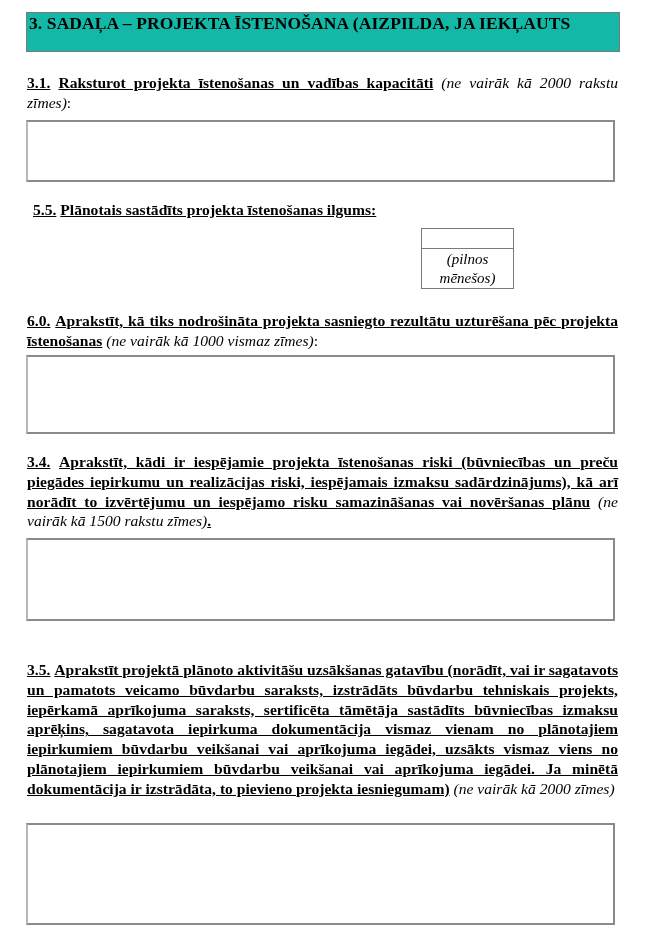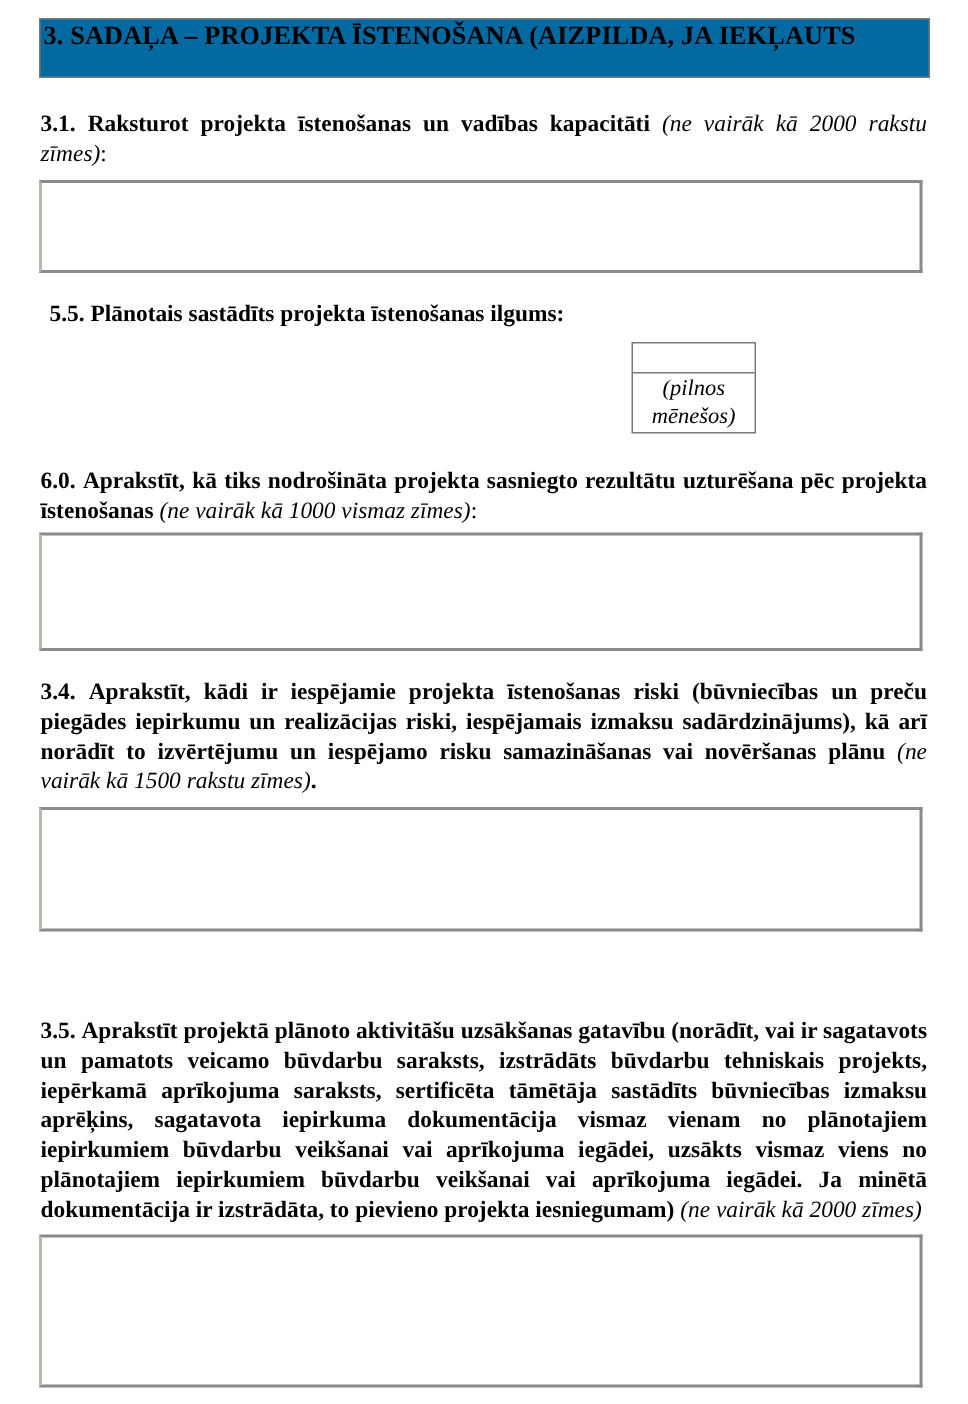--- a/index.html
+++ b/index.html
@@ -14,21 +14,21 @@
     overflow: hidden;
     font-family: "Liberation Serif", "DejaVu Serif", serif;
     color: #000000;
   }
   .section-header {
     position: absolute;
     left: 26px;
     top: 12px;
     width: 590px;
     height: 38px;
-    background: #0369a1;
+    background: #14b8a6;
     border: 1.5px solid #7a7a7a;
     box-sizing: content-box;
     padding: 0 0 0 2px;
     font-weight: bold;
     font-size: 17.5px;
     line-height: 19px;
     letter-spacing: 0.1px;
   }
   .section-header span {
     display: block;
@@ -36,38 +36,38 @@
   }
   .q {
     position: absolute;
     left: 27px;
     width: 591px;
     font-size: 15.6px;
     line-height: 19.8px;
     text-align: justify;
     text-align-last: left;
   }
-  .q b { font-weight: bold; }
+  .q b { font-weight: bold; text-decoration: underline; }
   .q i { font-style: italic; font-weight: normal; }
   .answer-box {
     position: absolute;
     left: 26px;
     width: 589px;
     background: #ffffff;
     border-top: 2px solid #8a8a8a;
     border-left: 2px solid #b8b8b0;
     border-right: 2px solid #8a8a8a;
     border-bottom: 2px solid #8a8a8a;
     box-sizing: border-box;
   }
   .duration-box {
     position: absolute;
     left: 421px;
     top: 228px;
-    width: 83px;
+    width: 93px;
     height: 61px;
     border: 1.5px solid #7a7a7a;
     box-sizing: border-box;
   }
   .duration-input {
     height: 19px;
     border-bottom: 1.5px solid #7a7a7a;
   }
   .duration-unit {
     text-align: center;
@@ -115,20 +115,20 @@
 
 <div class="q" style="top:452px;">
   <b>3.4.</b>
   <b>Aprakstīt, kādi ir iespējamie projekta īstenošanas riski (būvniecības un preču piegādes iepirkumu un realizācijas riski, iespējamais izmaksu sadārdzinājums), kā arī norādīt to izvērtējumu un iespējamo risku samazināšanas vai novēršanas plānu</b>
   <i>(ne vairāk kā 1500 rakstu zīmes)</i><b>.</b>
 </div>
 <div class="answer-box" style="top:538px;height:83px;">
   <span></span>
 </div>
 
-<div class="q" style="top:678px;">
+<div class="q" style="top:660px;">
   <b>3.5.</b>
   <b>Aprakstīt projektā plānoto aktivitāšu uzsākšanas gatavību (norādīt, vai ir sagatavots un pamatots veicamo būvdarbu saraksts, izstrādāts būvdarbu tehniskais projekts, iepērkamā aprīkojuma saraksts, sertificēta tāmētāja sastādīts būvniecības izmaksu aprēķins, sagatavota iepirkuma dokumentācija vismaz vienam no plānotajiem iepirkumiem būvdarbu veikšanai vai aprīkojuma iegādei, uzsākts vismaz viens no plānotajiem iepirkumiem būvdarbu veikšanai vai aprīkojuma iegādei.  Ja minētā dokumentācija ir izstrādāta, to pievieno projekta iesniegumam)</b>
   <i>(ne vairāk kā 2000 zīmes)</i><span></span>
 </div>
 <div class="answer-box" style="top:823px;height:102px;">
   <span></span>
 </div>
 
 </body></html>

